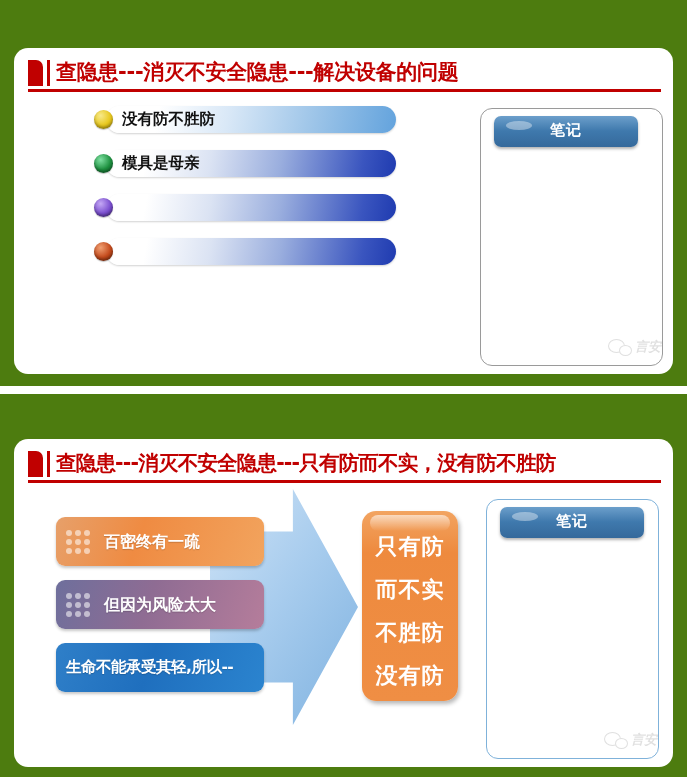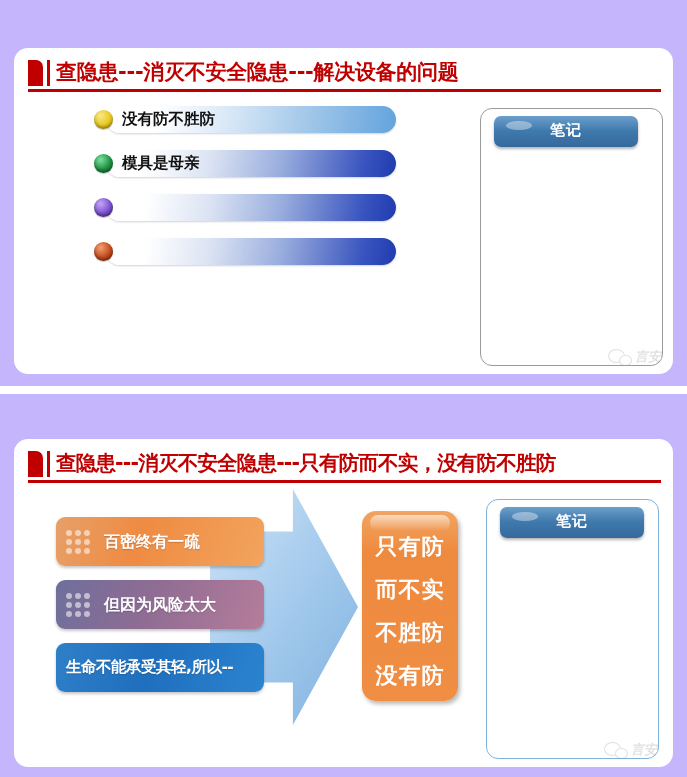--- a/index.html
+++ b/index.html
@@ -11,21 +11,21 @@
     width: 687px;
     height: 777px;
     font-family: "DejaVu Sans", "Liberation Sans", sans-serif;
     overflow: hidden;
   }
 
   
   .slide {
     position: relative;
     width: 687px;
-    background: #c4b5fd;
+    background: #4d7c0f;
     box-sizing: border-box;
     overflow: hidden;
   }
   #slide-1 { height: 386px; padding: 48px 14px 12px 14px; }
   .slide-gap { width: 687px; height: 8px; background: #ffffff; }
   #slide-2 { height: 383px; padding: 45px 14px 10px 14px; }
 
   .panel {
     position: relative;
     width: 100%;
@@ -184,21 +184,21 @@
     font-weight: bold;
     line-height: 35px;
   }
   #s1-notes-text { top: 94px; }
   #s2-notes-text { top: 76px; }
 
   
   .watermark {
     position: absolute;
     right: 12px;
-    bottom: 4px;
+    bottom: 14px;
     display: flex;
     align-items: center;
     opacity: 0.3;
     z-index: 4;
   }
   .wm-logo { position: relative; width: 24px; height: 17px; }
   .wm-b1, .wm-b2 {
     position: absolute;
     border-radius: 50%;
     background: #ffffff;

